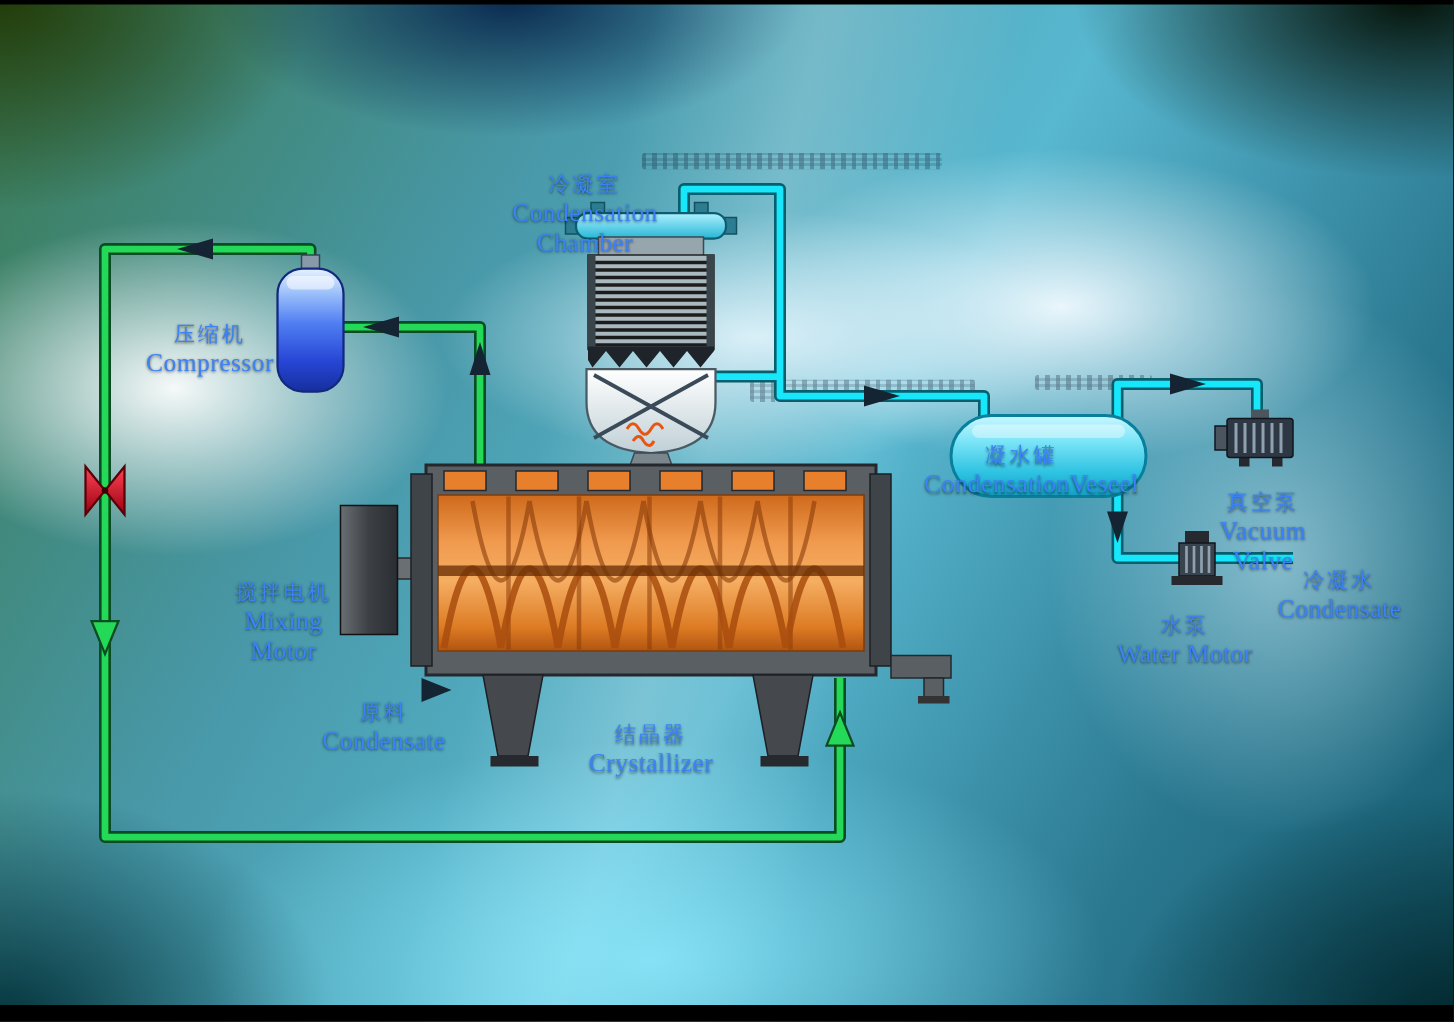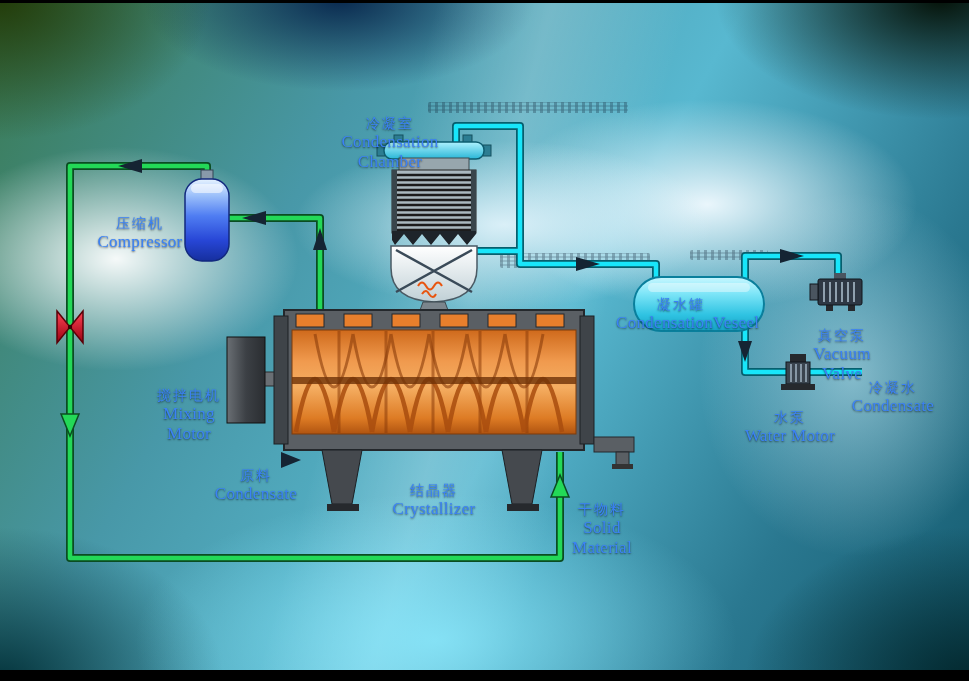--- a/index.html
+++ b/index.html
@@ -210,24 +210,20 @@
     <div class="en">Mixing Motor</div>
   </div>
   <div class="label" style="left:206px;top:456px;width:100px">
     <div class="zh">原料</div>
     <div class="en">Condensate</div>
   </div>
   <div class="label" style="left:384px;top:471px;width:100px">
     <div class="zh">结晶器</div>
     <div class="en">Crystallizer</div>
   </div>
-  <div class="label" style="left:552px;top:490px;width:100px">
-    <div class="zh">干物料</div>
-    <div class="en">Solid Material</div>
-  </div>
   <div class="label" style="left:616px;top:285px;width:130px">
     <div class="zh">凝水罐</div>
     <div class="en">CondensationVeseel</div>
   </div>
   <div class="label" style="left:792px;top:316px;width:100px">
     <div class="zh">真空泵</div>
     <div class="en">Vacuum Valve</div>
   </div>
   <div class="label" style="left:740px;top:398px;width:100px">
     <div class="zh">水泵</div>

